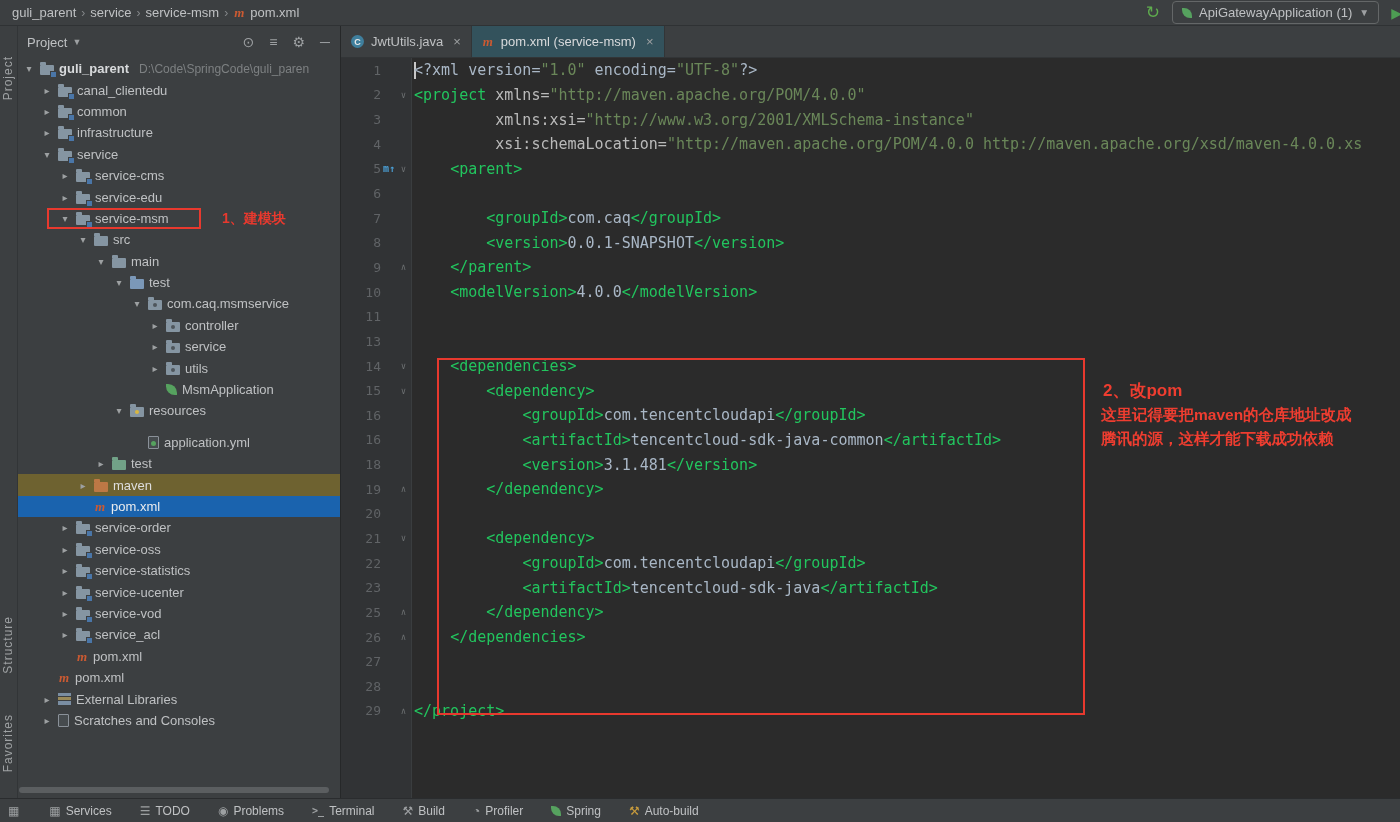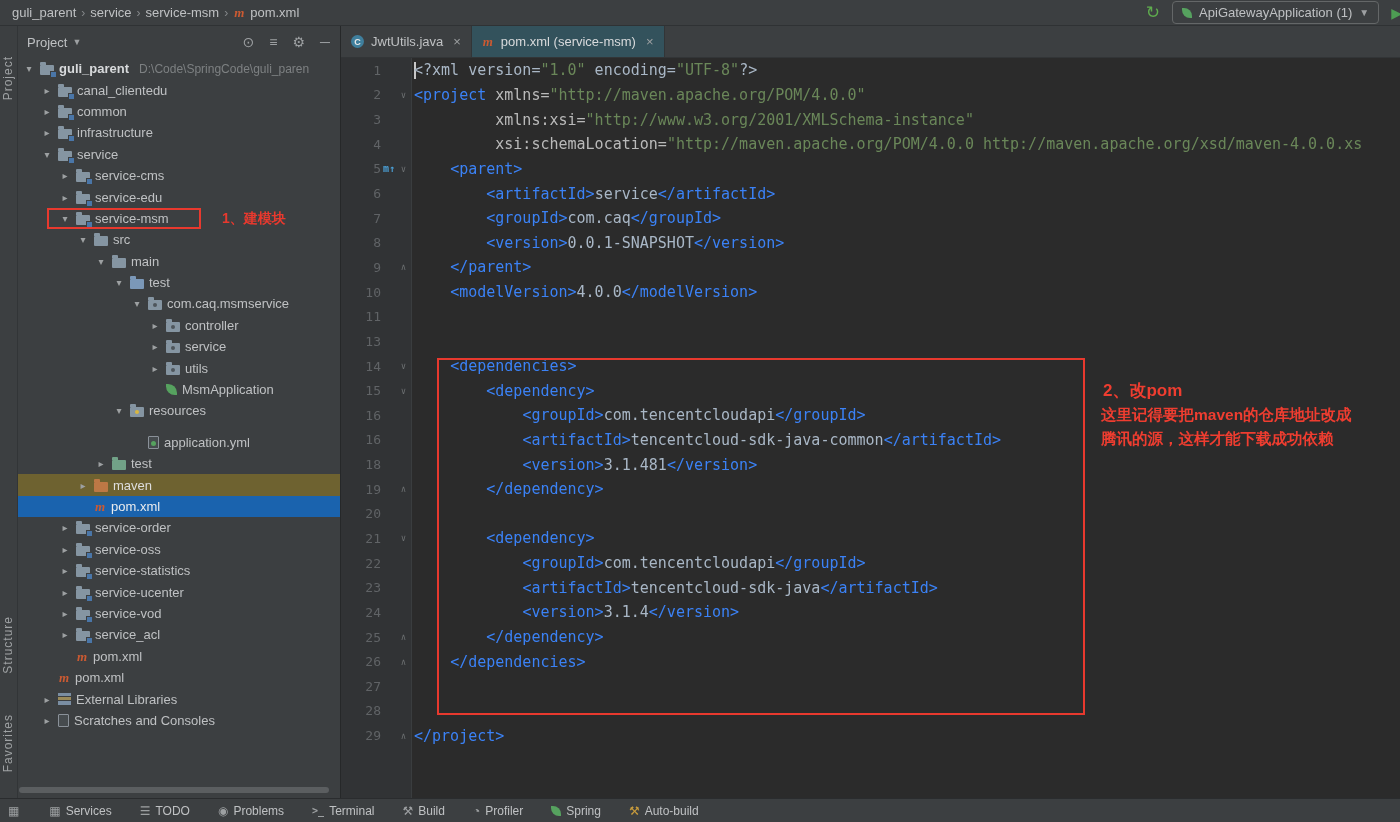--- a/index.html
+++ b/index.html
@@ -69,21 +69,21 @@
   .tab-close{color:#9da0a2;font-size:13px;margin-left:3px;}
 
   .code-wrap{position:absolute;left:0;top:32px;width:100%;height:740px;overflow:hidden;font-family:"DejaVu Sans Mono",monospace;font-size:15px;}
   .gutter-bg{position:absolute;left:0;top:0;width:70px;height:100%;background:#313335;border-right:1px solid #3a3d3f;}
   .code-line{position:relative;height:24.65px;display:flex;align-items:center;white-space:pre;}
   .ln{width:40px;flex:none;text-align:right;color:#606366;font-size:13px;font-family:"DejaVu Sans Mono",monospace;}
   .badge{width:16px;flex:none;text-align:center;font-size:10px;color:#4b9fd5;font-weight:700;}
   .fold{width:13px;flex:none;text-align:center;color:#6b6e70;font-size:9px;}
   .line-text{padding-left:4px;}
   .tk-p{color:#a9b7c6;}
-  .tk-t{color:#3b82f6;}
+  .tk-t{color:#22c55e;}
   .tk-a{color:#bababa;}
   .tk-s{color:#6a8759;}
   .cursor{display:inline-block;width:2px;height:17px;background:#c8c8c8;vertical-align:middle;margin-right:-2px;}
 
   
   .code-redbox{position:absolute;left:437px;top:358px;width:648px;height:357px;border:2px solid #e8392e;box-sizing:border-box;z-index:7;pointer-events:none;}
   .ann{position:absolute;color:#ef3d30;z-index:7;font-weight:600;pointer-events:none;}
   #ann-title{left:1103px;top:379px;font-size:17px;}
   #ann-l1{left:1101px;top:405px;font-size:15.5px;}
   #ann-l2{left:1101px;top:429px;font-size:15.5px;}
@@ -328,38 +328,37 @@
         </div>
       </div>
     <div class="code-wrap">
       <div class="gutter-bg"></div>
       <div id="code">
           <div class="code-line"><span class="ln">1</span><span class="badge"></span><span class="fold"></span><span class="line-text"><span class="cursor"></span><span class="tk-p">&lt;?xml version=</span><span class="tk-s">"1.0"</span><span class="tk-p"> encoding=</span><span class="tk-s">"UTF-8"</span><span class="tk-p">?&gt;</span></span></div>
           <div class="code-line"><span class="ln">2</span><span class="badge"></span><span class="fold">∨</span><span class="line-text"><span class="tk-t">&lt;project</span><span class="tk-p"> </span><span class="tk-a">xmlns=</span><span class="tk-s">"http://maven.apache.org/POM/4.0.0"</span></span></div>
           <div class="code-line"><span class="ln">3</span><span class="badge"></span><span class="fold"></span><span class="line-text"><span class="tk-p">         </span><span class="tk-a">xmlns:xsi=</span><span class="tk-s">"http://www.w3.org/2001/XMLSchema-instance"</span></span></div>
           <div class="code-line"><span class="ln">4</span><span class="badge"></span><span class="fold"></span><span class="line-text"><span class="tk-p">         </span><span class="tk-a">xsi:schemaLocation=</span><span class="tk-s">"http://maven.apache.org/POM/4.0.0 http://maven.apache.org/xsd/maven-4.0.0.xs</span></span></div>
           <div class="code-line"><span class="ln">5</span><span class="badge">m↑</span><span class="fold">∨</span><span class="line-text"><span class="tk-p">    </span><span class="tk-t">&lt;parent&gt;</span></span></div>
-          <div class="code-line"><span class="ln">6</span><span class="badge"></span><span class="fold"></span><span class="line-text"><span class="tk-p">        </span><span class="tk-t">&lt;artifactId&gt;</span><span class="tk-p">service</span><span class="tk-t">&lt;/artifactId&gt;</span></span></div>
+          <div class="code-line"><span class="ln">6</span><span class="badge"></span><span class="fold"></span></div>
           <div class="code-line"><span class="ln">7</span><span class="badge"></span><span class="fold"></span><span class="line-text"><span class="tk-p">        </span><span class="tk-t">&lt;groupId&gt;</span><span class="tk-p">com.caq</span><span class="tk-t">&lt;/groupId&gt;</span></span></div>
           <div class="code-line"><span class="ln">8</span><span class="badge"></span><span class="fold"></span><span class="line-text"><span class="tk-p">        </span><span class="tk-t">&lt;version&gt;</span><span class="tk-p">0.0.1-SNAPSHOT</span><span class="tk-t">&lt;/version&gt;</span></span></div>
           <div class="code-line"><span class="ln">9</span><span class="badge"></span><span class="fold">∧</span><span class="line-text"><span class="tk-p">    </span><span class="tk-t">&lt;/parent&gt;</span></span></div>
           <div class="code-line"><span class="ln">10</span><span class="badge"></span><span class="fold"></span><span class="line-text"><span class="tk-p">    </span><span class="tk-t">&lt;modelVersion&gt;</span><span class="tk-p">4.0.0</span><span class="tk-t">&lt;/modelVersion&gt;</span></span></div>
           <div class="code-line"><span class="ln">11</span><span class="badge"></span><span class="fold"></span><span class="line-text"></span></div>
           <div class="code-line"><span class="ln">13</span><span class="badge"></span><span class="fold"></span><span class="line-text"></span></div>
           <div class="code-line"><span class="ln">14</span><span class="badge"></span><span class="fold">∨</span><span class="line-text"><span class="tk-p">    </span><span class="tk-t">&lt;dependencies&gt;</span></span></div>
           <div class="code-line"><span class="ln">15</span><span class="badge"></span><span class="fold">∨</span><span class="line-text"><span class="tk-p">        </span><span class="tk-t">&lt;dependency&gt;</span></span></div>
           <div class="code-line"><span class="ln">16</span><span class="badge"></span><span class="fold"></span><span class="line-text"><span class="tk-p">            </span><span class="tk-t">&lt;groupId&gt;</span><span class="tk-p">com.tencentcloudapi</span><span class="tk-t">&lt;/groupId&gt;</span></span></div>
           <div class="code-line"><span class="ln">16</span><span class="badge"></span><span class="fold"></span><span class="line-text"><span class="tk-p">            </span><span class="tk-t">&lt;artifactId&gt;</span><span class="tk-p">tencentcloud-sdk-java-common</span><span class="tk-t">&lt;/artifactId&gt;</span></span></div>
           <div class="code-line"><span class="ln">18</span><span class="badge"></span><span class="fold"></span><span class="line-text"><span class="tk-p">            </span><span class="tk-t">&lt;version&gt;</span><span class="tk-p">3.1.481</span><span class="tk-t">&lt;/version&gt;</span></span></div>
           <div class="code-line"><span class="ln">19</span><span class="badge"></span><span class="fold">∧</span><span class="line-text"><span class="tk-p">        </span><span class="tk-t">&lt;/dependency&gt;</span></span></div>
           <div class="code-line"><span class="ln">20</span><span class="badge"></span><span class="fold"></span><span class="line-text"></span></div>
           <div class="code-line"><span class="ln">21</span><span class="badge"></span><span class="fold">∨</span><span class="line-text"><span class="tk-p">        </span><span class="tk-t">&lt;dependency&gt;</span></span></div>
           <div class="code-line"><span class="ln">22</span><span class="badge"></span><span class="fold"></span><span class="line-text"><span class="tk-p">            </span><span class="tk-t">&lt;groupId&gt;</span><span class="tk-p">com.tencentcloudapi</span><span class="tk-t">&lt;/groupId&gt;</span></span></div>
           <div class="code-line"><span class="ln">23</span><span class="badge"></span><span class="fold"></span><span class="line-text"><span class="tk-p">            </span><span class="tk-t">&lt;artifactId&gt;</span><span class="tk-p">tencentcloud-sdk-java</span><span class="tk-t">&lt;/artifactId&gt;</span></span></div>
-          <div class="code-line"><span class="ln">24</span><span class="badge"></span><span class="fold"></span><span class="line-text"><span class="tk-p">            </span><span class="tk-t">&lt;version&gt;</span><span class="tk-p">3.1.4</span><span class="tk-t">&lt;/version&gt;</span></span></div>
           <div class="code-line"><span class="ln">25</span><span class="badge"></span><span class="fold">∧</span><span class="line-text"><span class="tk-p">        </span><span class="tk-t">&lt;/dependency&gt;</span></span></div>
           <div class="code-line"><span class="ln">26</span><span class="badge"></span><span class="fold">∧</span><span class="line-text"><span class="tk-p">    </span><span class="tk-t">&lt;/dependencies&gt;</span></span></div>
           <div class="code-line"><span class="ln">27</span><span class="badge"></span><span class="fold"></span><span class="line-text"></span></div>
           <div class="code-line"><span class="ln">28</span><span class="badge"></span><span class="fold"></span><span class="line-text"></span></div>
           <div class="code-line"><span class="ln">29</span><span class="badge"></span><span class="fold">∧</span><span class="line-text"><span class="tk-t">&lt;/project&gt;</span></span></div>
         </div>
     </div>
   </div>
 
   <div class="code-redbox"></div>

